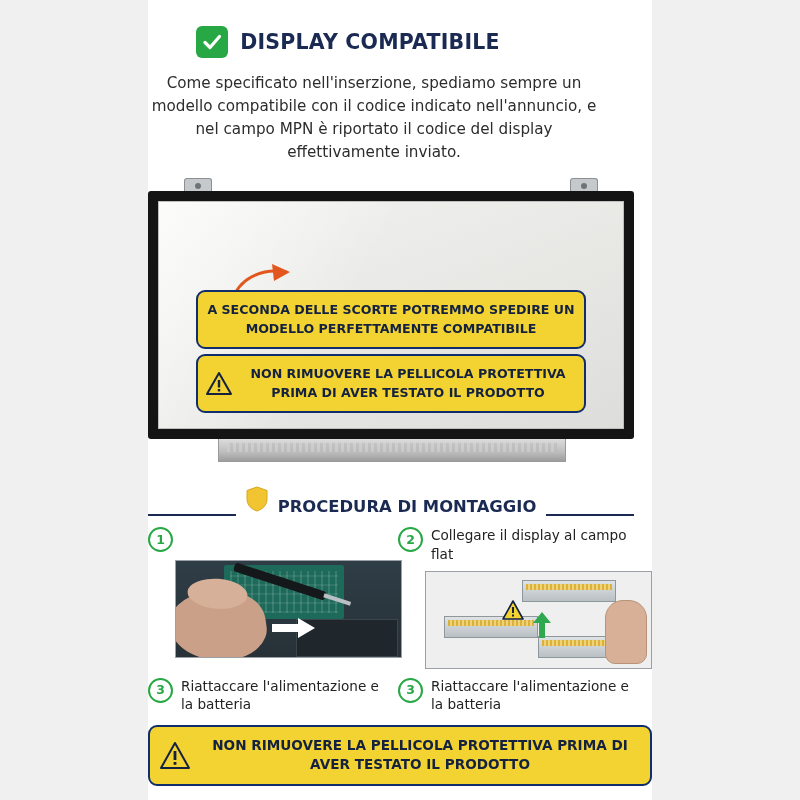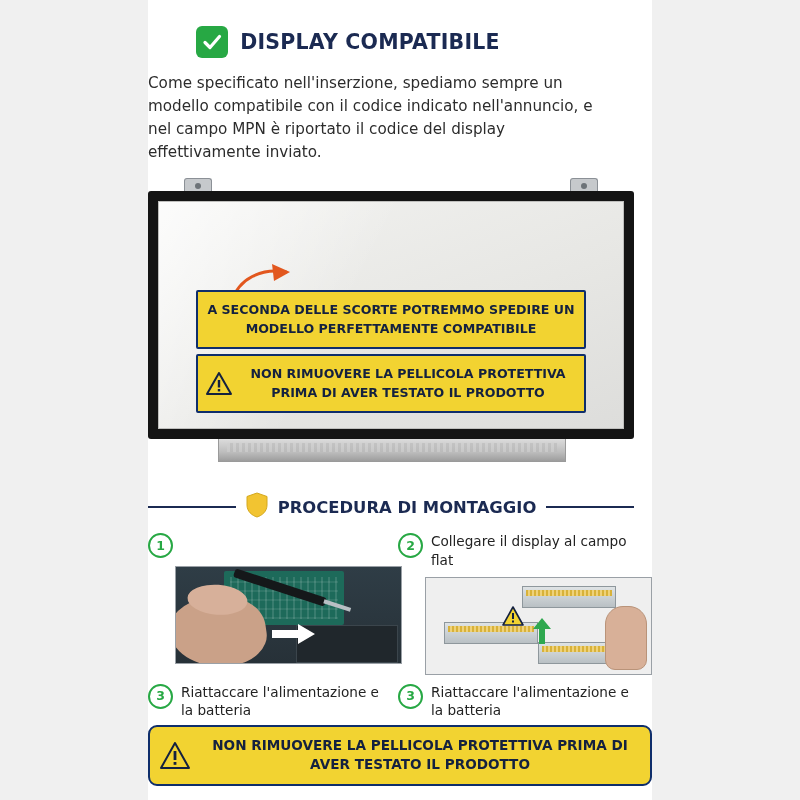--- a/index.html
+++ b/index.html
@@ -61,20 +61,21 @@
   .header-title {
     font-size: 20.5px;
     font-weight: bold;
     color: #1b2a52;
     letter-spacing: .2px;
     white-space: nowrap;
   }
   .intro {
     margin: 14px auto 0;
     width: 452px;
+    text-align: center;
     font-size: 15.2px;
     line-height: 1.52;
     color: #2c2c2c;
   }
 
   
   .panel-wrap {
     position: relative;
     width: 486px;
     height: 300px;
@@ -156,21 +157,21 @@
     height: 42px;
   }
 
   .banner {
     position: absolute;
     left: 50%;
     transform: translateX(-50%);
     width: 390px;
     background: #f2d331;
     border: 2px solid #0f2e6b;
-    border-radius: 2px;
+    border-radius: 9px;
     box-sizing: border-box;
     text-align: center;
     color: #14213f;
     font-weight: bold;
     font-size: 12.6px;
     line-height: 1.45;
     padding: 9px 8px;
   }
   .banner.one { top: 112px; }
   .banner.two { top: 176px; }
@@ -180,24 +181,24 @@
     justify-content: center;
     gap: 8px;
   }
   .banner-with-icon .btxt { text-align: center; }
 
   .warn-tri { flex: none; display: block; }
 
   
   .section-head {
     display: flex;
-    align-items: center;
+    align-items: flex-end;
     gap: 10px;
     width: 486px;
-    margin: 14px auto 0;
+    margin: 8px auto 0;
   }
   .section-head .line {
     flex: 1 1 auto;
     height: 2px;
     background: #1b2a52;
   }
   .section-head .shield { flex: none; }
   .section-head .title {
     font-size: 16.4px;
     font-weight: bold;

